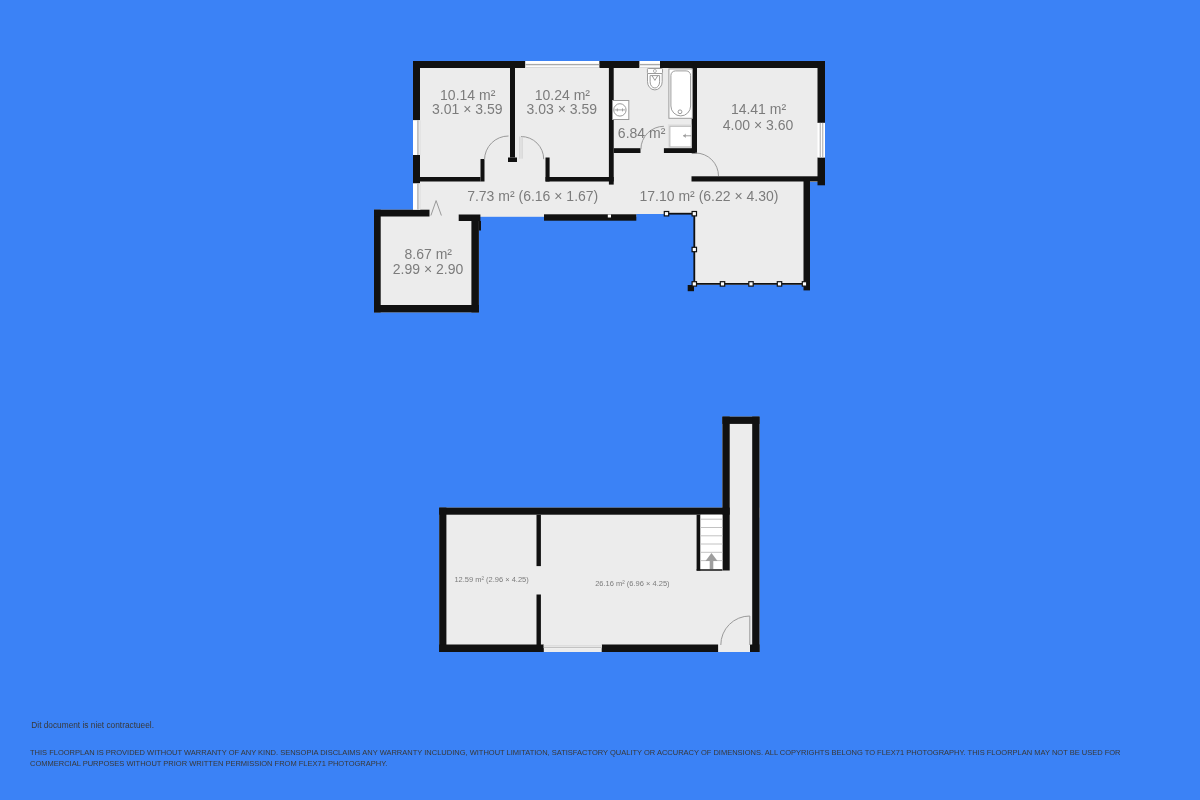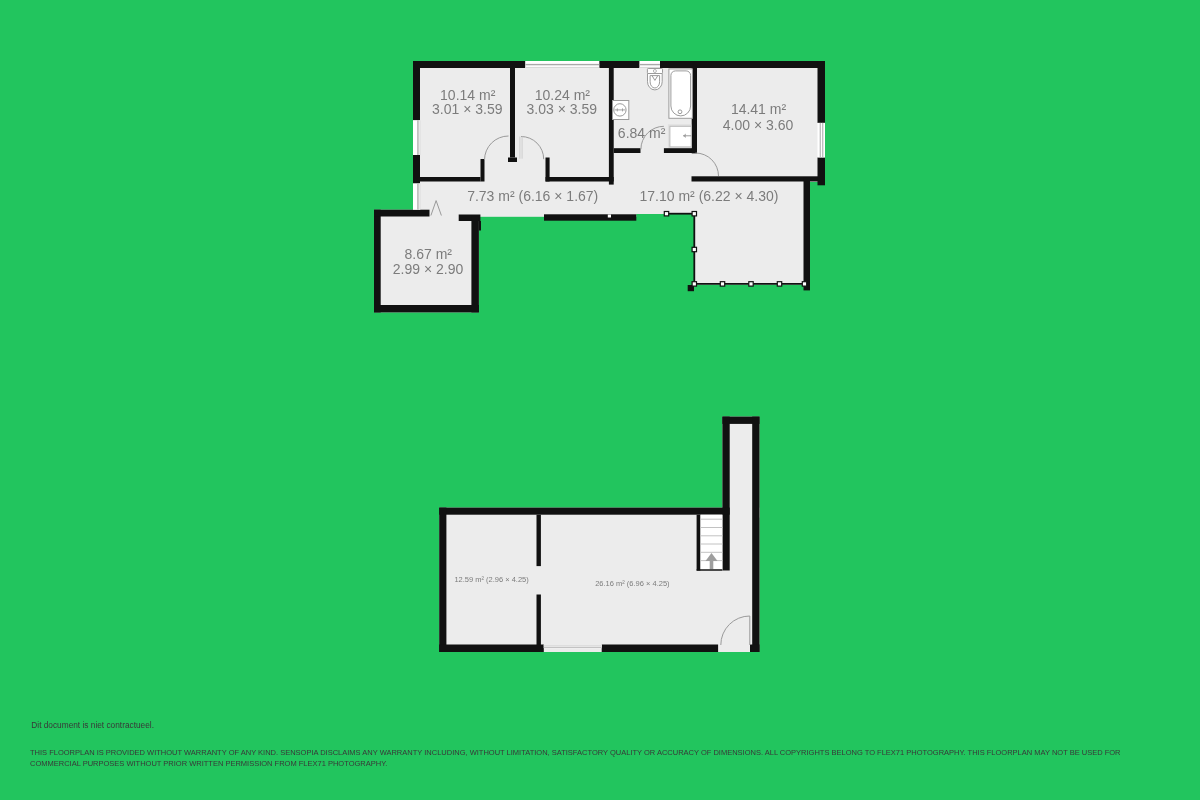--- a/index.html
+++ b/index.html
@@ -1,16 +1,16 @@
 <!DOCTYPE html>
 <html><head>
 <meta charset="utf-8">
 <style>
   html,body{margin:0;padding:0;background:#fff;}
-  .page{width:1200px;height:800px;position:relative;overflow:hidden;background:#22c55e;}
+  .page{width:1200px;height:800px;position:relative;overflow:hidden;background:#3b82f6;}
   svg{display:block;}
   text{font-family:"Liberation Sans", sans-serif;-webkit-font-smoothing:antialiased;}
 </style>
 </head>
 <body>
 <div class="page">
 <svg width="1200" height="800" viewBox="0 0 1200 800">
 
   <g>
 

